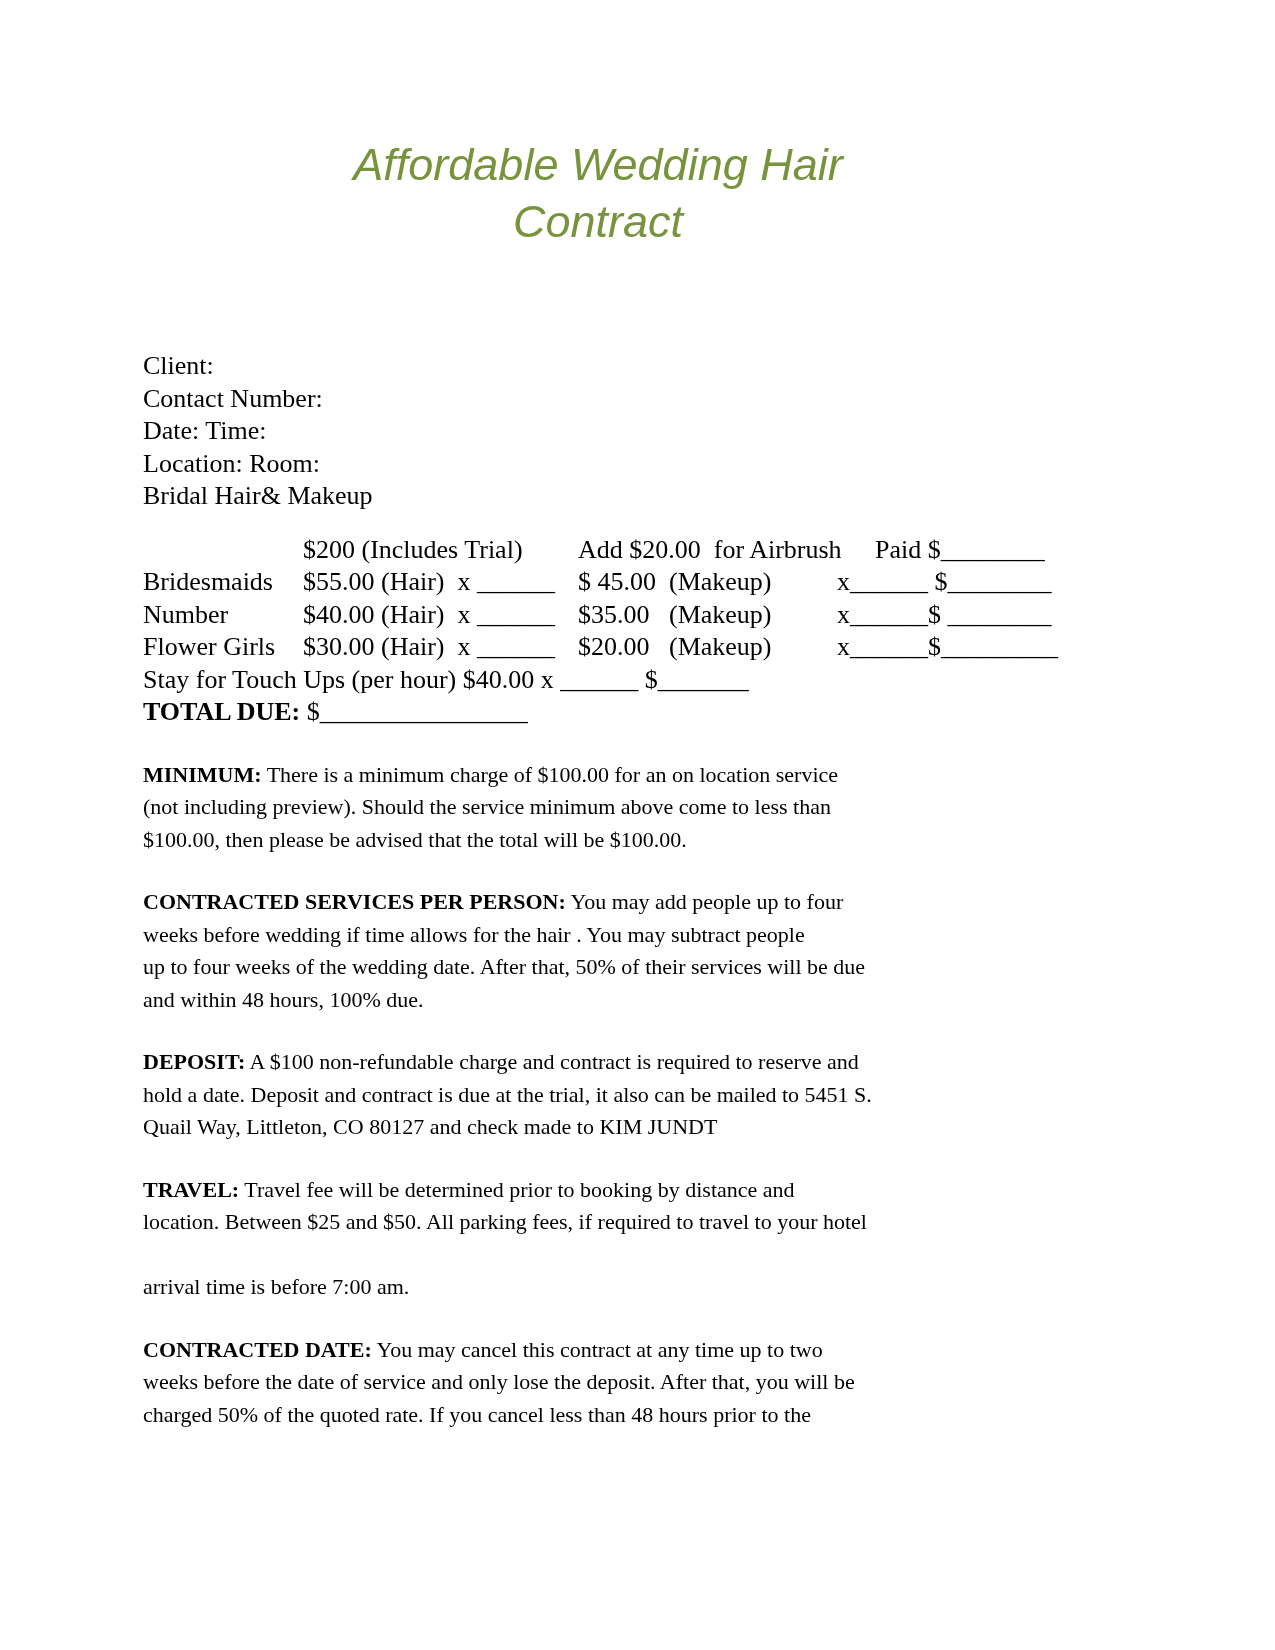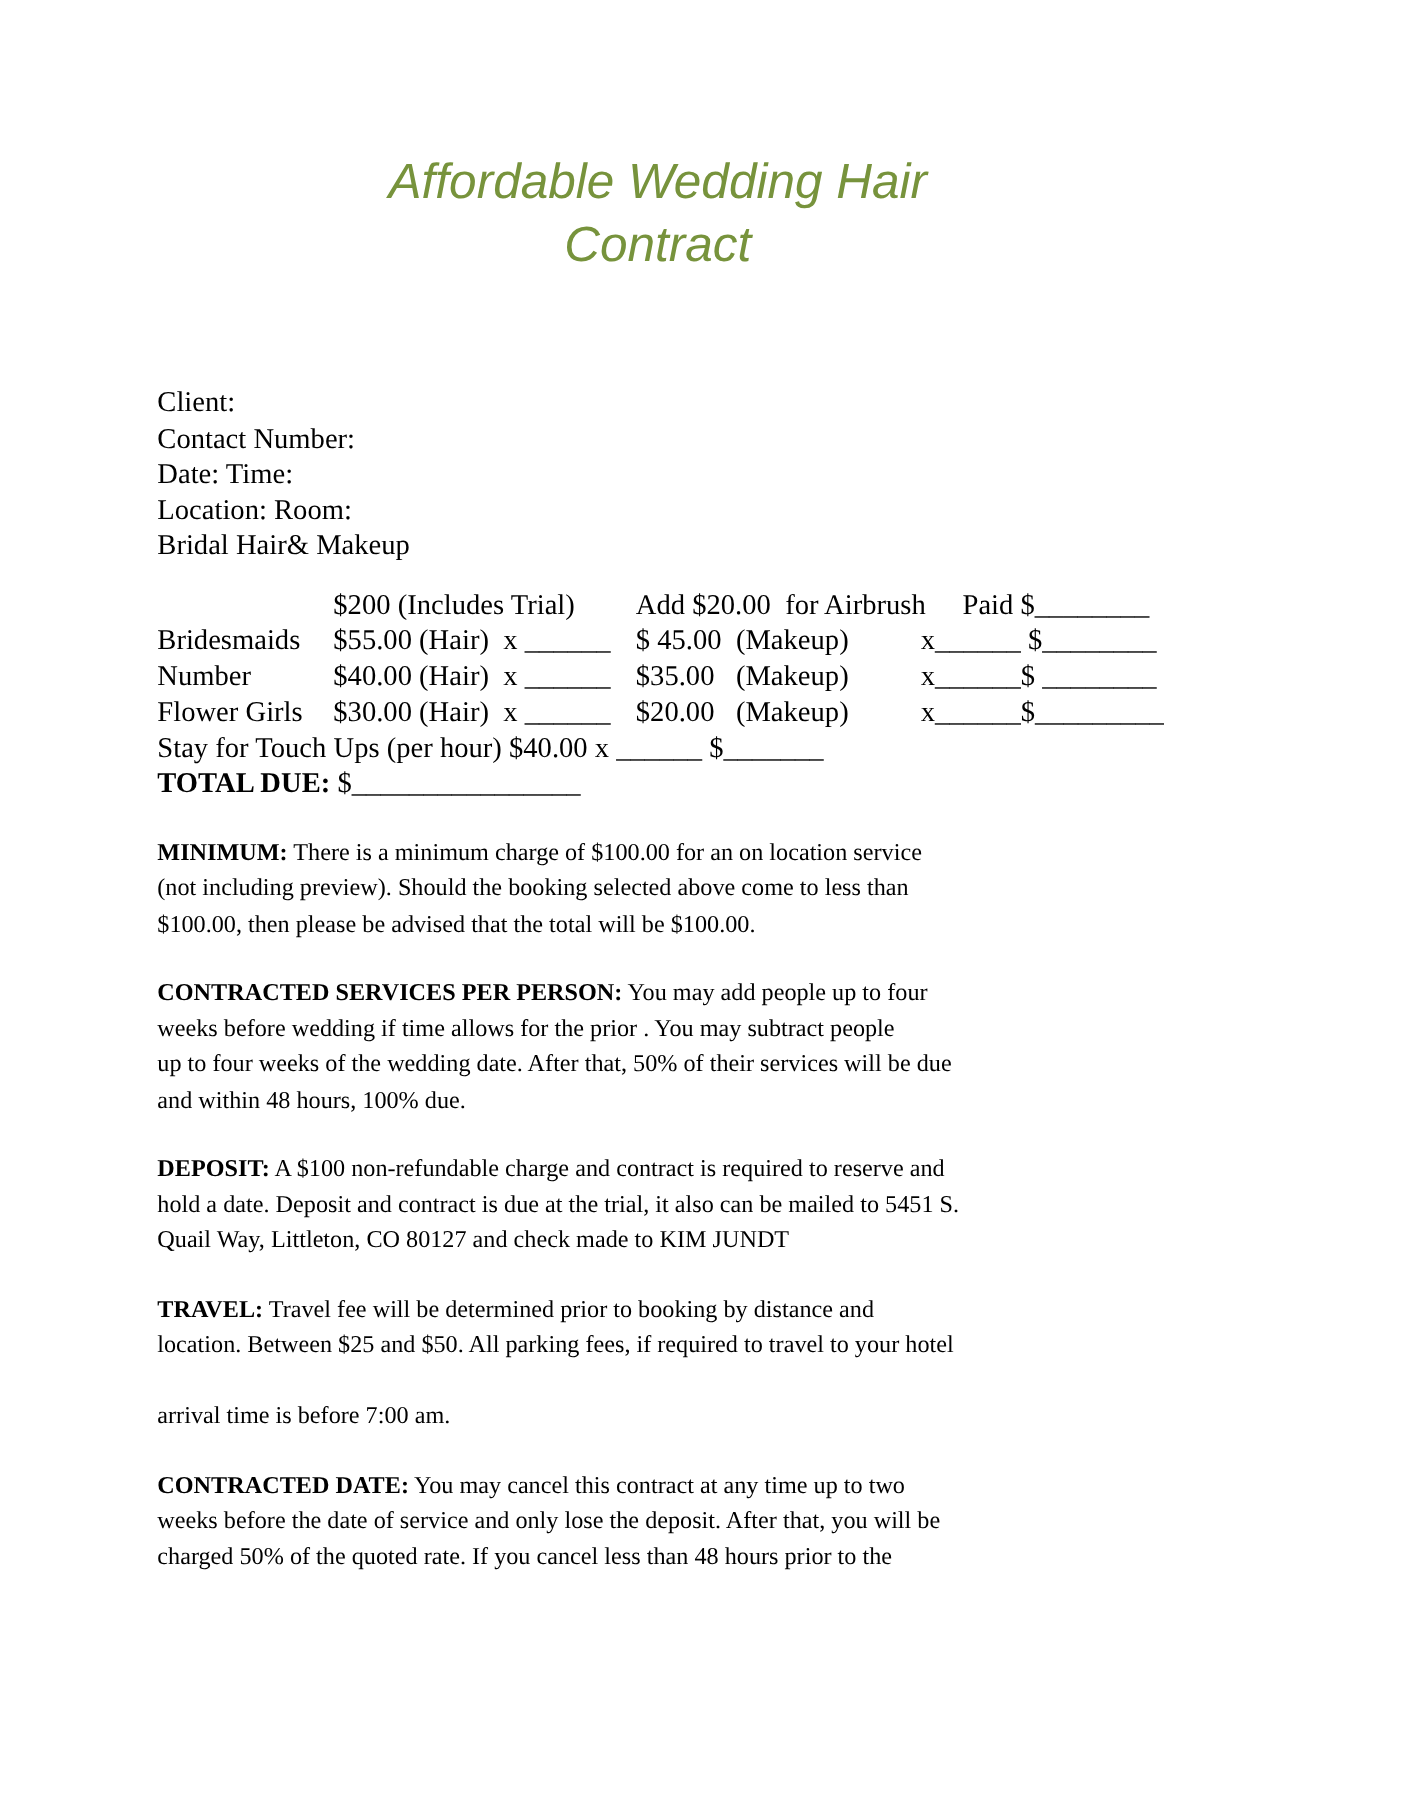--- a/index.html
+++ b/index.html
@@ -89,23 +89,23 @@
       <div class="prow">
         <span>Flower Girls</span>
         <span>$30.00 (Hair)  x ______</span>
         <span>$20.00   (Makeup)</span>
         <span>x______$_________</span>
       </div>
       <div class="pline">Stay for Touch Ups (per hour) $40.00 x ______ $_______</div>
       <div class="pline"><span class="b">TOTAL DUE:</span><span> $________________</span></div>
     </div>
 
-    <p class="section"><span class="b">MINIMUM:</span> <span>There is a minimum charge of $100.00 for an on location service</span><br><span>(not including preview). Should the booking selected above come to less than</span><br><span>$100.00, then please be advised that the total will be $100.00.</span></p>
+    <p class="section"><span class="b">MINIMUM:</span> <span>There is a minimum charge of $100.00 for an on location service</span><br><span>(not including preview). Should the service minimum above come to less than</span><br><span>$100.00, then please be advised that the total will be $100.00.</span></p>
 
-    <p class="section"><span class="b">CONTRACTED SERVICES PER PERSON:</span> <span>You may add people up to four</span><br><span>weeks before wedding if time allows for the prior . You may subtract people</span><br><span>up to four weeks of the wedding date. After that, 50% of their services will be due</span><br><span>and within 48 hours, 100% due.</span></p>
+    <p class="section"><span class="b">CONTRACTED SERVICES PER PERSON:</span> <span>You may add people up to four</span><br><span>weeks before wedding if time allows for the hair . You may subtract people</span><br><span>up to four weeks of the wedding date. After that, 50% of their services will be due</span><br><span>and within 48 hours, 100% due.</span></p>
 
     <p class="section"><span class="b">DEPOSIT:</span> <span>A $100 non-refundable charge and contract is required to reserve and</span><br><span>hold a date. Deposit and contract is due at the trial, it also can be mailed to 5451 S.</span><br><span>Quail Way, Littleton, CO 80127 and check made to KIM JUNDT</span></p>
 
     <p class="section"><span class="b">TRAVEL:</span> <span>Travel fee will be determined prior to booking by distance and</span><br><span>location. Between $25 and $50. All parking fees, if required to travel to your hotel</span><br><br><span>arrival time is before 7:00 am.</span></p>
 
     <p class="section"><span class="b">CONTRACTED DATE:</span> <span>You may cancel this contract at any time up to two</span><br><span>weeks before the date of service and only lose the deposit. After that, you will be</span><br><span>charged 50% of the quoted rate. If you cancel less than 48 hours prior to the</span></p>
 
   </div>
 </div>
 

